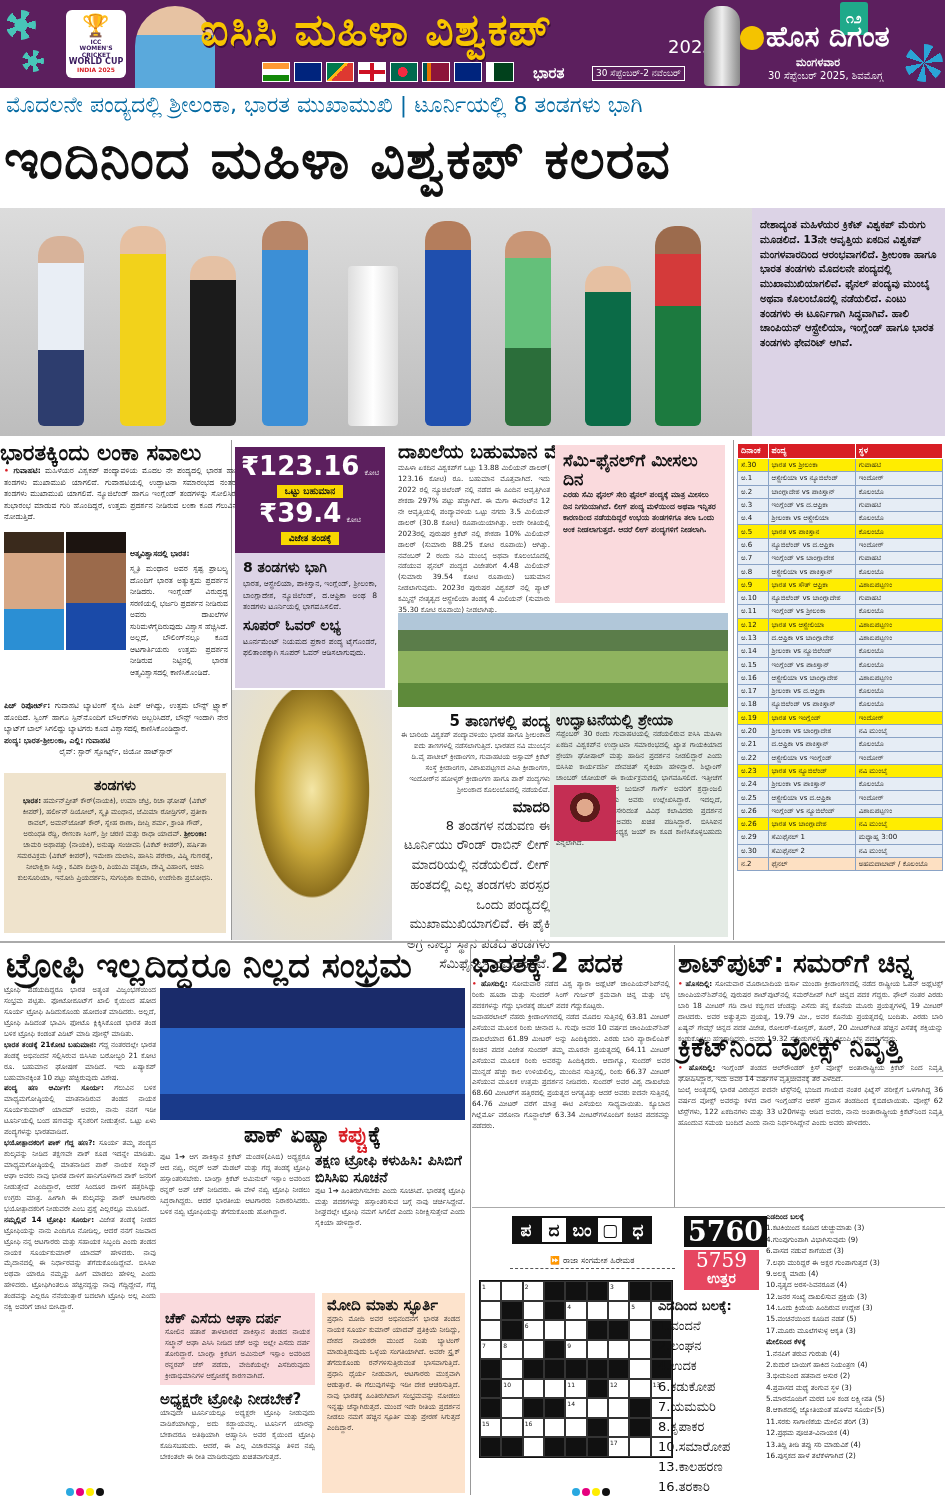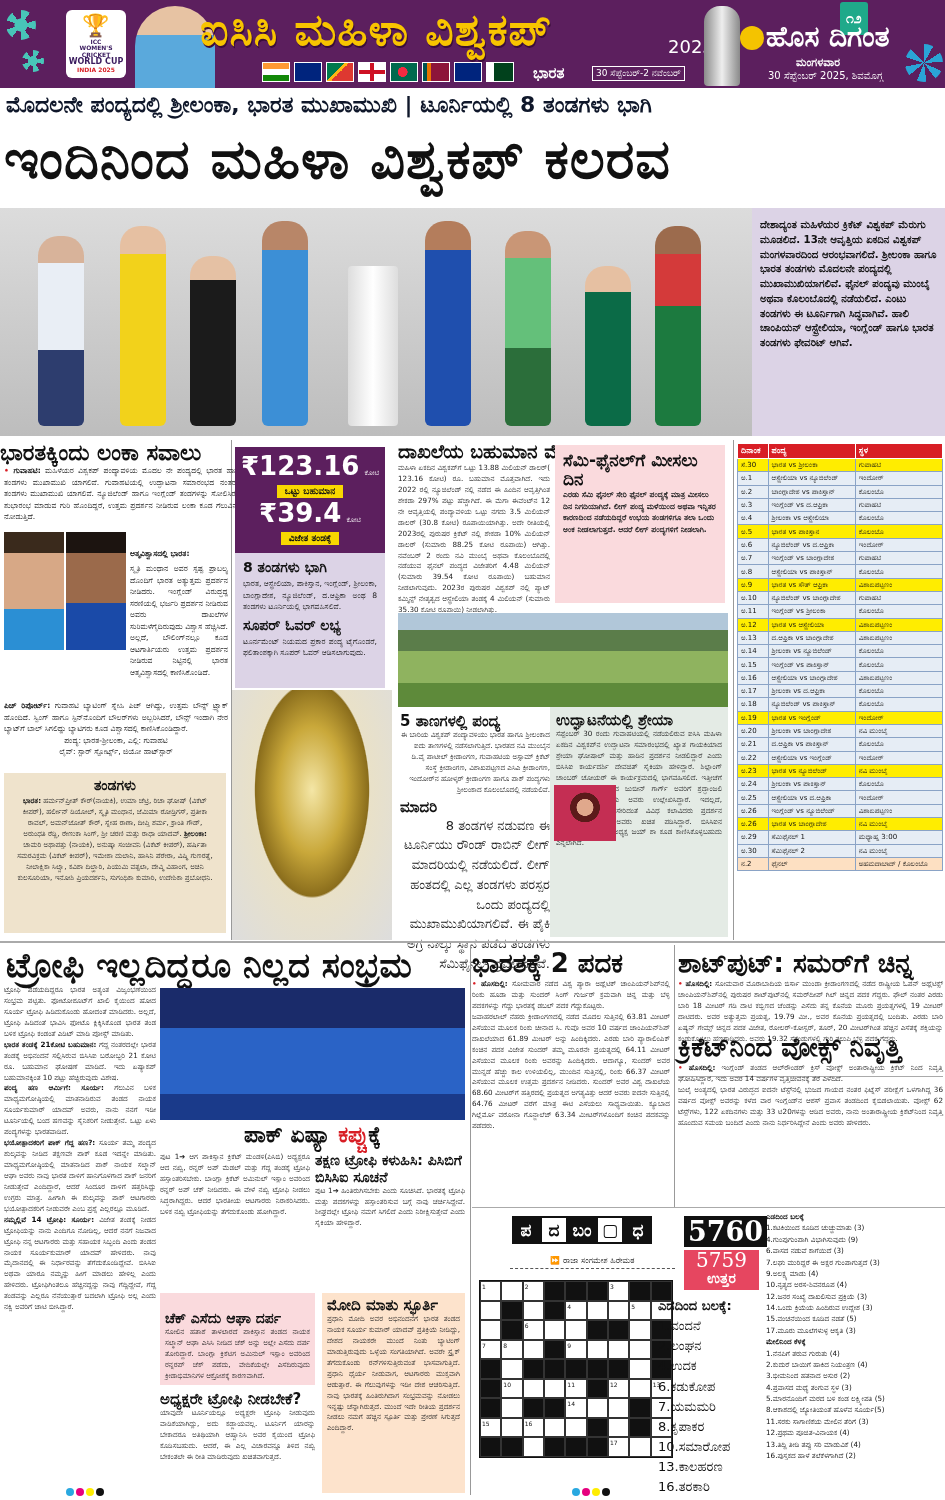--- a/index.html
+++ b/index.html
@@ -18,21 +18,21 @@
   #banner .country{left:533px;top:64px;font-size:15px;color:#fff;font-weight:bold}
   #banner .dates{left:592px;top:66px;font-size:9px;color:#fff;border:1px solid #fff;padding:1px 3px}
   #banner .cup{left:704px;top:6px;width:36px;height:80px;background:linear-gradient(90deg,#8a8a8a,#eee,#8a8a8a);border-radius:16px 16px 4px 4px}
   #banner .edition{left:840px;top:2px;background:#1fa98a;color:#fff;font-size:14px;font-weight:bold;padding:8px 6px;border-radius:3px}
   #banner .paper{left:740px;top:20px;font-size:28px;font-weight:bold;color:#fff;white-space:nowrap}
   #banner .paper .dot{display:inline-block;width:24px;height:24px;border-radius:50%;background:#f4c300;vertical-align:middle;margin-right:2px}
   #banner .day{left:796px;top:56px;font-size:11px;color:#fff;font-weight:bold}
   #banner .datel{left:768px;top:70px;font-size:10px;color:#fff}
   .burst{width:30px;height:30px;border-radius:50%;background:radial-gradient(circle,#48c5b8 30%,transparent 32%),conic-gradient(#48c5b8 0 10%,transparent 0 20%,#48c5b8 0 30%,transparent 0 40%,#48c5b8 0 50%,transparent 0 60%,#48c5b8 0 70%,transparent 0 80%,#48c5b8 0 90%,transparent 0)}
   
-  #kicker{left:6px;top:92px;font-size:22px;font-weight:bold;white-space:nowrap;color:#0f172a}
+  #kicker{left:6px;top:92px;font-size:22px;font-weight:normal;white-space:nowrap;color:#0369a1}
   #headline{left:4px;top:128px;font-size:54px;font-weight:900;white-space:nowrap;color:#111;letter-spacing:1px}
   
   #teamphoto{left:0;top:208px;width:752px;height:228px;background:linear-gradient(#dcdcdc,#bdbdbd)}
   .fig{position:absolute;bottom:10px;width:46px;border-radius:20px 20px 6px 6px}
   #intro{left:752px;top:208px;width:193px;height:228px;background:#dcd3e6;padding:10px 8px;font-size:10.2px;font-weight:bold;line-height:1.45}
   
   .col-rule{background:#999;width:1px}
   .h2{font-weight:900;color:#111}
   .body{font-size:7.6px;line-height:1.52;color:#222;text-align:justify}
   .body b{color:#111}
@@ -47,21 +47,21 @@
   #prize .unit{font-size:7px}
   #prize .lbl{display:inline-block;background:#f8d800;color:#111;font-size:9px;font-weight:bold;padding:1px 8px;margin:2px 0}
   #facts{left:235px;top:553px;width:150px;height:135px;background:#dcd3e6;padding:6px 8px}
   #facts h3{font-size:14px;margin-bottom:2px}
   #trophy{left:232px;top:690px;width:160px;height:250px;background:radial-gradient(ellipse at 50% 40%,#f4e6a6 0,#c9a83a 30%,#8a6d1c 50%,#e9e1c8 51%,#ddd 100%)}
   #s3{left:398px;top:440px;width:325px}
   #semibox{left:555px;top:445px;width:170px;height:158px;background:#fadadd;padding:6px 8px}
   #semibox h3{font-size:17px;line-height:1.1;margin-bottom:1px}
   #stadium{left:398px;top:613px;width:330px;height:94px;background:linear-gradient(#b1c7d9 0 18%,#5b7d4a 18% 40%,#8fb35f 40% 75%,#5e8a3a 75%)}
   #venues{left:400px;top:712px;width:150px}
-  #venues h3{font-size:15px;text-align:left}
+  #venues h3{font-size:15px;text-align:right}
   #opening{left:550px;top:707px;width:178px;height:230px;background:#e4ebe5;padding:4px 6px}
   #opening h3{font-size:15px}
   #shreya{left:554px;top:785px;width:62px;height:56px;background:radial-gradient(circle at 50% 40%,#e0a88c 0 18%,#5b1a1a 19% 32%,#c42e53 33%)}
   
   #sched{left:737px;top:443px;width:206px;border-collapse:collapse;font-size:7px}
   #sched th{background:#d81e25;color:#fff;font-size:8px;padding:2px 3px;border:1px solid #fff;text-align:left}
   #sched td{border:1px solid #8aa3c6;padding:0 3px;height:13.3px;white-space:nowrap;overflow:hidden;background:#e6edf5}
   #sched tr.ind td{background:#ffed00}
   #sched tr.fin td{background:#fde0c2}
   
@@ -175,21 +175,21 @@
 </div>
 <div class="abs body" style="left:130px;top:548px;width:98px">
   <b>ಆತ್ಮವಿಶ್ವಾಸದಲ್ಲಿ ಭಾರತ:</b>
 </div>
 <div class="abs body" style="left:4px;top:563px;width:224px;padding-left:126px;text-indent:0">
   <span>ಸ್ಮೃತಿ ಮಂಧಾನ ಅವರ ಸ್ಪಷ್ಟ ಪ್ರಾಬಲ್ಯ ದೊಂದಿಗೆ ಭಾರತ ಅತ್ಯುತ್ತಮ ಪ್ರದರ್ಶನ ನೀಡಿದರು. ಇಂಗ್ಲೆಂಡ್ ವಿರುದ್ಧದ್ದ ಸರಣಿಯಲ್ಲಿ ಭರ್ಜರಿ ಪ್ರದರ್ಶನ ನೀಡಿರುವ ಅವರು ದಾಖಲೆಗಳ ಸುರಿಮಳೆಗೈದಿರುವುದು ವಿಶ್ವಾಸ ಹೆಚ್ಚಿಸಿದೆ. ಅಲ್ಲದೆ, ಬೌಲಿಂಗ್‌ನಲ್ಲೂ ಕೂಡ ಆಟಗಾರ್ತಿಯರು ಉತ್ತಮ ಪ್ರದರ್ಶನ ನೀಡಿರುವ ನಿಟ್ಟಿನಲ್ಲಿ ಭಾರತ ಆತ್ಮವಿಶ್ವಾಸದಲ್ಲಿ ಕಾಣಿಸಿಕೊಂಡಿದೆ.</span>
 </div>
 <div class="abs body" style="left:4px;top:700px;width:224px">
   <b>ಪಿಚ್ ರಿಪೋರ್ಟ್:</b>
   <span>ಗುವಾಹಟಿ ಬ್ಯಾಟಿಂಗ್ ಸ್ನೇಹಿ ಪಿಚ್ ಆಗಿದ್ದು, ಉತ್ತಮ ಬೌನ್ಸ್ ಟ್ರ್ಯಾಕ್ ಹೊಂದಿದೆ. ಸ್ವಿಂಗ್ ಹಾಗೂ ಸ್ಪಿನ್‌ನೊಂದಿಗೆ ಬೌಲರ್‌ಗಳು ಅಬ್ಬರಿಸಿದರೆ, ಬೌನ್ಸ್ ಇಂದಾಗಿ ನೇರ ಬ್ಯಾಟ್‌ಗೆ ಬಾಲ್ ಸಿಗಲಿದ್ದು ಬ್ಯಾಟಿಗರು ಕೂಡ ವಿಶ್ವಾಸದಲ್ಲಿ ಕಾಣಿಸಿಕೊಂಡಿದ್ದಾರೆ.</span>
-  <div style="text-align:center;font-weight:normal">ಪಂದ್ಯ: ಭಾರತ-ಶ್ರೀಲಂಕಾ, ಎಲ್ಲಿ: ಗುವಾಹಟಿ</div>
+  <div style="text-align:left;font-weight:bold">ಪಂದ್ಯ: ಭಾರತ-ಶ್ರೀಲಂಕಾ, ಎಲ್ಲಿ: ಗುವಾಹಟಿ</div>
   <div style="text-align:center;font-weight:normal">ಲೈವ್: ಸ್ಟಾರ್ ಸ್ಪೋರ್ಟ್ಸ್, ಜಿಯೋ ಹಾಟ್‌ಸ್ಟಾರ್</div>
 </div>
 
 <div id="teams" class="abs">
   <h3>ತಂಡಗಳು</h3>
   <p class="body" style="text-align:center;font-size:7.2px">
     <b>ಭಾರತ:</b> <span>ಹರ್ಮನ್‌ಪ್ರೀತ್ ಕೌರ್(ನಾಯಕಿ), ಉಮಾ ಚೆಟ್ರಿ, ರಿಚಾ ಘೋಷ್ (ವಿಕೆಟ್ ಕೀಪರ್), ಹರ್ಲೀನ್ ಡಿಯೋಲ್, ಸ್ಮೃತಿ ಮಂಧಾನ, ಜೆಮಿಮಾ ರೋಡ್ರಿಗಸ್, ಪ್ರತೀಕಾ ರಾವಲ್, ಅಮನ್‌ಜೋತ್ ಕೌರ್, ಸ್ನೇಹ ರಾಣಾ, ದೀಪ್ತಿ ಶರ್ಮ, ಕ್ರಾಂತಿ ಗೌಡ್, ಅರುಂಧತಿ ರೆಡ್ಡಿ, ರೇಣುಕಾ ಸಿಂಗ್, ಶ್ರೀ ಚರಣಿ ಮತ್ತು ರಾಧಾ ಯಾದವ್.</span>
     <b>ಶ್ರೀಲಂಕಾ:</b> <span>ಚಾಮರಿ ಅಥಾಪತ್ತು (ನಾಯಕಿ), ಅನುಷ್ಕಾ ಸಂಜೀವನಿ (ವಿಕೆಟ್ ಕೀಪರ್), ಹರ್ಷಿತಾ ಸಮರವಿಕ್ರಮ (ವಿಕೆಟ್ ಕೀಪರ್), ಇಮೇಶಾ ದುಲಾನಿ, ಹಾಸಿನಿ ಪೆರೇರಾ, ವಿಷ್ಮಿ ಗುಣರತ್ನೆ, ನೀಲಾಕ್ಷಿಕಾ ಸಿಲ್ವಾ, ಕವಿಶಾ ದಿಲ್ಹಾರಿ, ಪಿಯುಮಿ ವತ್ಸಲಾ, ದೇವ್ಮಿ ವಿಹಾಂಗ, ಅಚಿನಿ ಕುಲಸೂರಿಯಾ, ಇನೋಶಿ ಪ್ರಿಯದರ್ಶನಿ, ಸುಗಂಧಿಕಾ ಕುಮಾರಿ, ಉದೇಶಿಕಾ ಪ್ರಬೋಧನಿ.</span>
   </p>
 </div>

